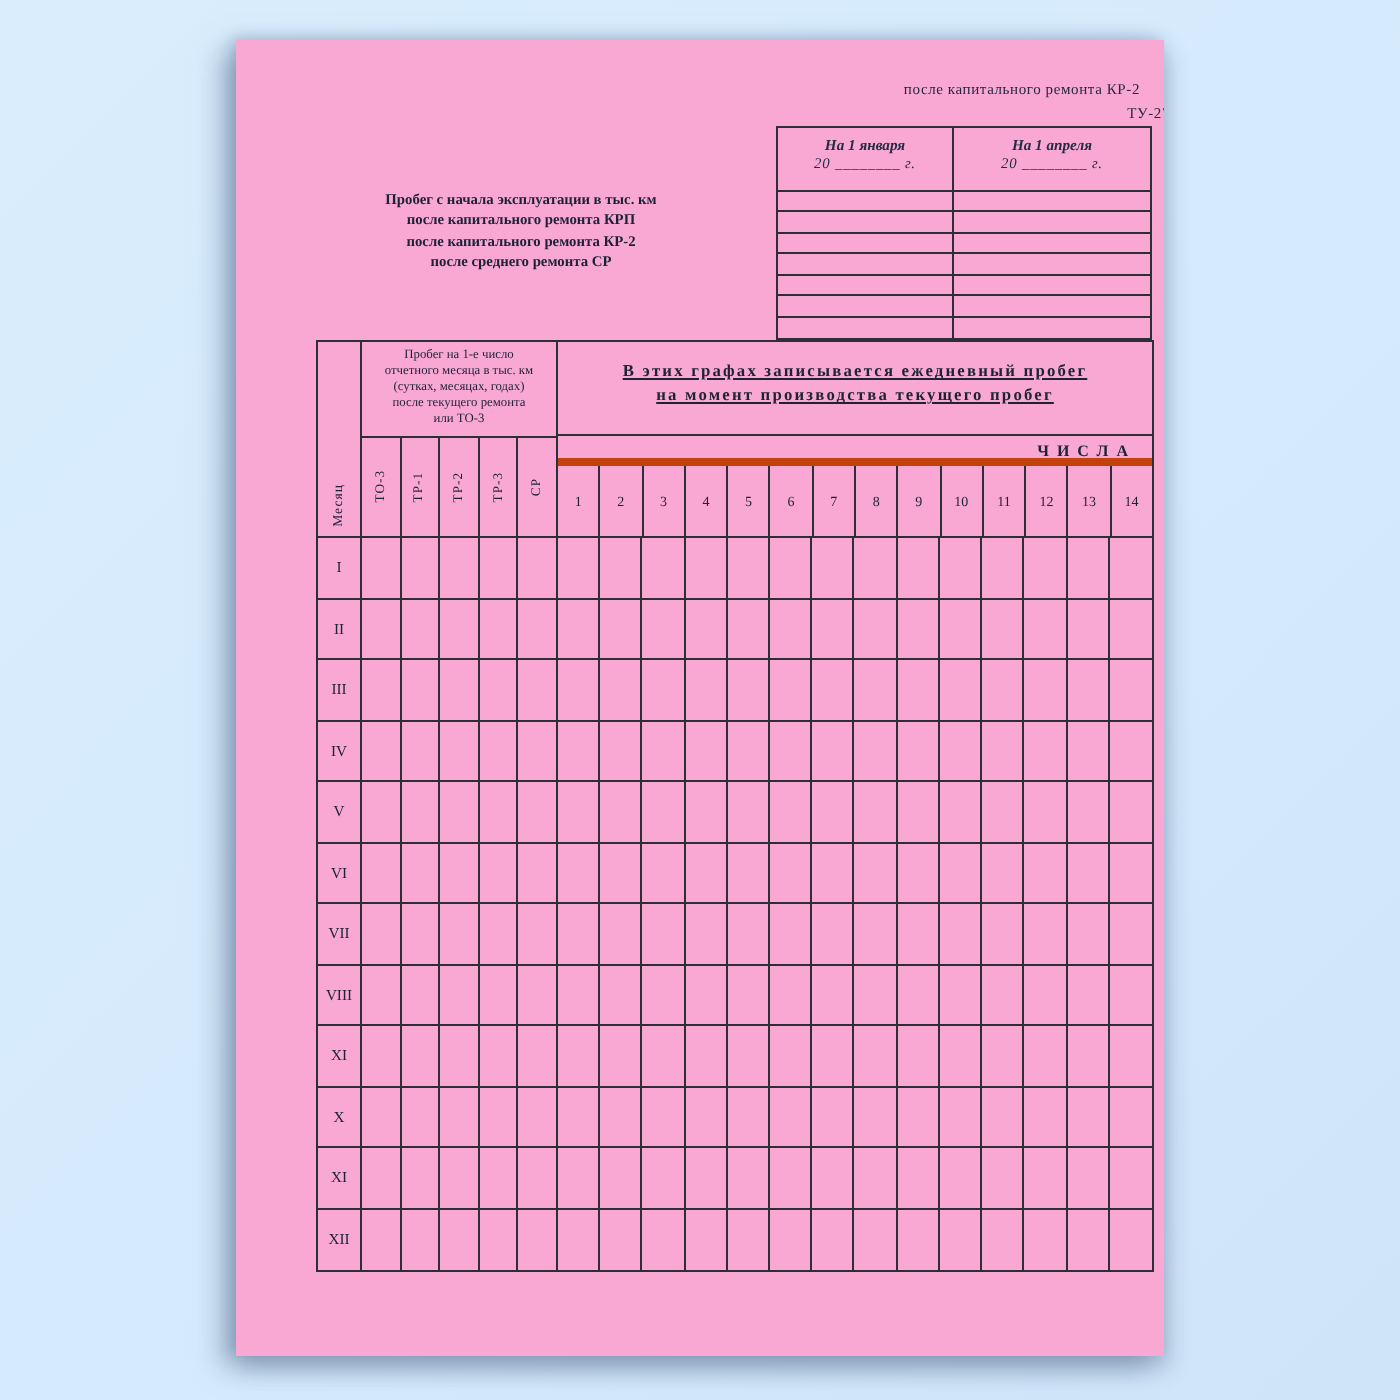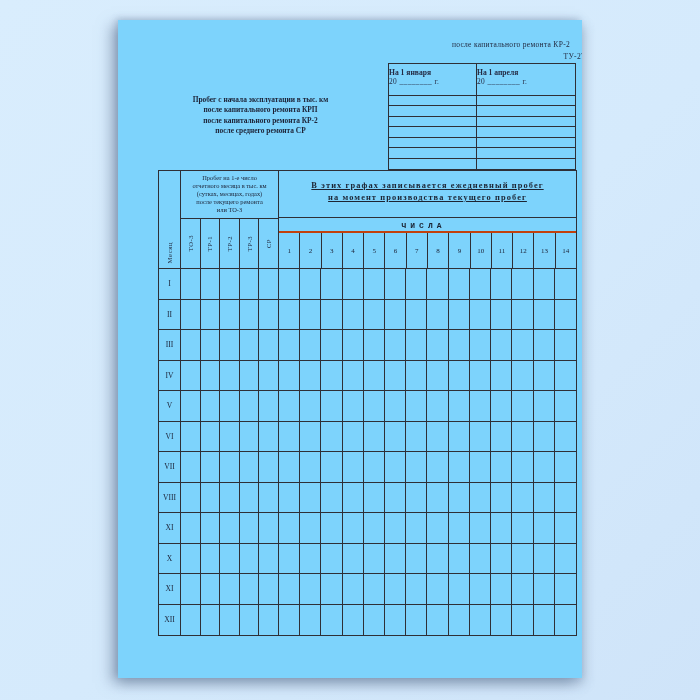--- a/index.html
+++ b/index.html
@@ -4,51 +4,51 @@
 <style>
   html,body{margin:0;padding:0;}
   body{
     width:700px;height:700px;overflow:hidden;
     background:linear-gradient(135deg,#d9edfd 0%,#d5eafc 55%,#cfe4f9 100%);
     font-family:"Liberation Serif","DejaVu Serif",serif;
     color:#1f2437;
   }
   .page{
     position:absolute;left:118px;top:20px;width:464px;height:658px;
-    background:#7dd3fc;overflow:hidden;
+    background:#f9a8d4;overflow:hidden;
     box-shadow:-7px 5px 13px rgba(96,118,150,.55), -2px -2px 6px rgba(96,118,150,.25), 3px 6px 10px rgba(96,118,150,.30);
   }
   .note1{position:absolute;top:20px;right:12px;font-size:7.5px;letter-spacing:.3px;color:#232a40;}
   .note2{position:absolute;top:32px;right:-3px;font-size:7.5px;letter-spacing:.3px;color:#232a40;}
 
   
   .mini-labels{position:absolute;left:20px;top:75px;width:245px;}
   .mini-label{height:10.43px;line-height:10.43px;text-align:center;font-size:7.4px;font-weight:600;color:#1c2236;white-space:nowrap;}
 
   
   .mini-table{position:absolute;left:270px;top:43px;width:188px;border:1px solid #2e2f36;box-sizing:border-box;}
   .mini-head{display:flex;height:31px;border-bottom:1px solid #2e2f36;}
-  .mini-head .mh-cell{box-sizing:border-box;text-align:left;font-size:7.6px;font-weight:600;color:#242b44;padding-top:4px;}
+  .mini-head .mh-cell{box-sizing:border-box;text-align:center;font-size:7.6px;font-weight:600;color:#242b44;padding-top:4px;font-style:italic;}
   .mh-c1{width:88px;border-right:1px solid #2e2f36;}
   .mh-c2{flex:1;}
   .mh-year{font-weight:400;font-size:7.4px;letter-spacing:.4px;}
   .mini-row{display:flex;height:10.43px;border-bottom:1px solid #2e2f36;box-sizing:border-box;}
   .mini-row:last-child{border-bottom:none;}
   .mini-row .mr-c1{width:88px;border-right:1px solid #2e2f36;box-sizing:border-box;}
   .mini-row .mr-c2{flex:1;}
 
   
   .mt{position:absolute;left:40px;top:150px;width:417px;height:464px;border:1px solid #2e2f36;box-sizing:content-box;}
   .mt > div{position:absolute;box-sizing:border-box;}
   .mc-head{left:0;top:0;width:22px;height:98px;border-right:1px solid #2e2f36;border-bottom:1px solid #2e2f36;display:flex;align-items:flex-end;justify-content:center;padding-bottom:5px;}
   .lh{left:22px;top:0;width:98px;height:48px;border-right:1px solid #2e2f36;border-bottom:1px solid #2e2f36;text-align:center;font-size:6.4px;line-height:8.1px;padding-top:3px;color:#1c2236;}
   .rl-row{left:22px;top:48px;width:98px;height:50px;display:flex;border-bottom:1px solid #2e2f36;}
   .rl-cell{flex:1;border-right:1px solid #2e2f36;box-sizing:border-box;display:flex;align-items:center;justify-content:center;}
   .rh{left:120px;top:0;width:297px;height:47px;border-bottom:1px solid #2e2f36;text-align:center;padding-top:9px;font-size:8.4px;font-weight:600;letter-spacing:1.1px;line-height:12px;color:#1c2433;text-decoration:underline;}
-  .chisla{left:120px;top:47px;width:297px;height:15px;border-bottom:2px solid #c2410c;text-align:center;font-size:8px;font-weight:700;letter-spacing:4px;line-height:15px;padding-right:8px;color:#1c2433;font-family:Liberation Mono, monospace;}
+  .chisla{left:120px;top:47px;width:297px;height:15px;border-bottom:4px solid #c2410c;text-align:right;font-size:8px;font-weight:700;letter-spacing:4px;line-height:15px;padding-right:8px;color:#1c2433;}
   .days{left:120px;top:62px;width:297px;height:36px;display:flex;border-bottom:1px solid #2e2f36;}
   .day-cell{flex:1;border-right:1px solid #2e2f36;box-sizing:border-box;display:flex;align-items:center;justify-content:center;font-size:7px;color:#1c2236;}
   .day-cell:last-child,.rl-cell:last-child{border-right:1px solid #2e2f36;}
   .days .day-cell:nth-child(14){border-right:none;}
   .vtext{writing-mode:vertical-rl;transform:rotate(180deg);font-size:6.8px;letter-spacing:.5px;color:#1c2236;white-space:nowrap;}
   .grid{left:0;top:98px;width:417px;height:366px;display:grid;
         grid-template-columns:22px repeat(5,19.6px) repeat(14,1fr);
         grid-auto-rows:30.5px;}
   .gc{border-right:1px solid #2e2f36;border-bottom:1px solid #2e2f36;box-sizing:border-box;display:flex;align-items:center;justify-content:center;font-size:7.6px;color:#1c2236;}
   .gc.last-col{border-right:none;}

